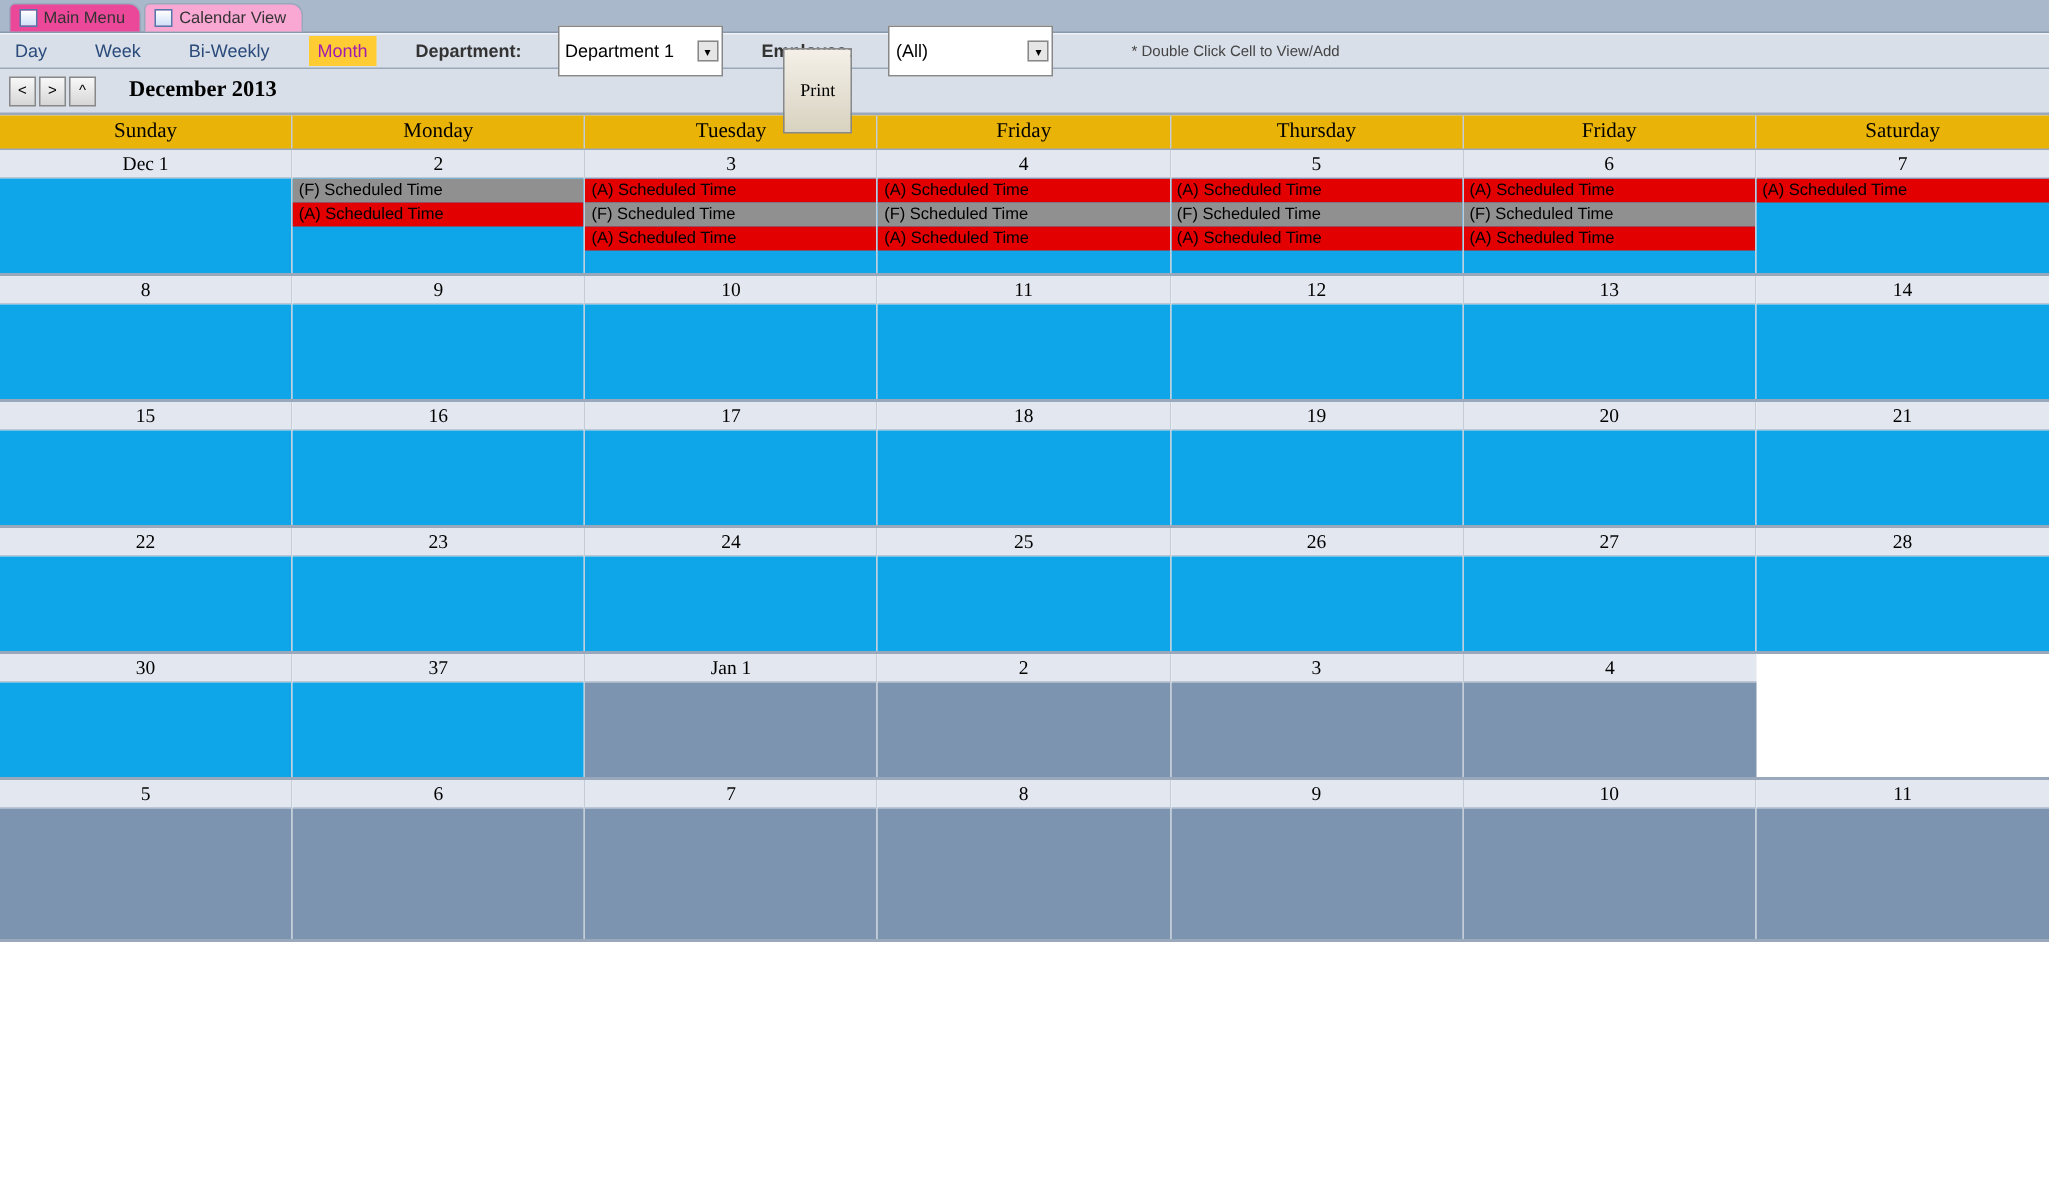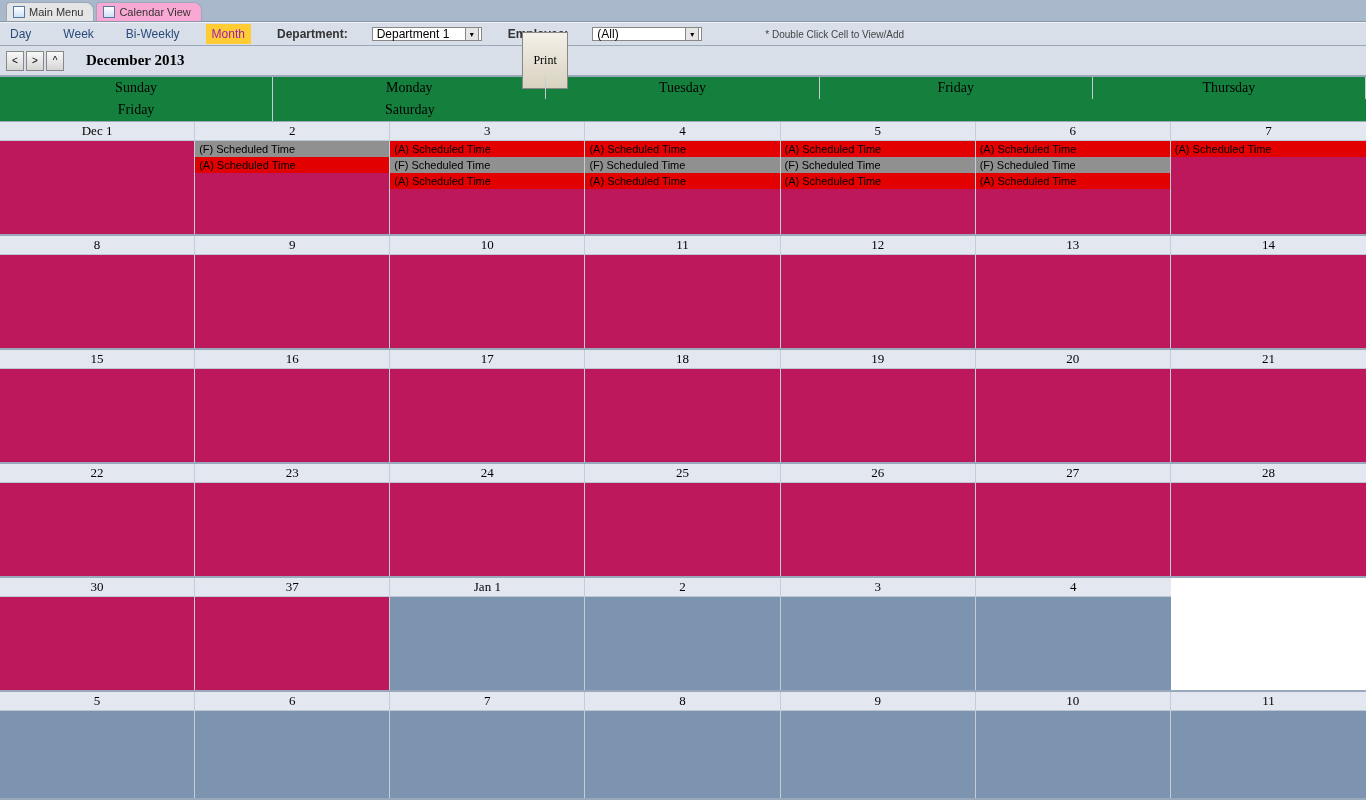--- a/index.html
+++ b/index.html
@@ -17,21 +17,21 @@
   display: flex;
   align-items: flex-end;
   padding-left: 6px;
   border-bottom: 1px solid #8a98ac;
 }
 .tab {
   display: inline-flex;
   align-items: center;
   gap: 4px;
   padding: 3px 10px 3px 6px;
-  background: #e5e5e5;
+  background: #ec4899;
   border: 1px solid #9aa8bc;
   border-bottom: none;
   border-top-left-radius: 4px;
   border-top-right-radius: 8px;
   margin-right: 2px;
   cursor: pointer;
   font-size: 11px;
   color: #333;
 }
 .tab.active { background: #f9a8d4; }
@@ -62,42 +62,42 @@
 }
 .tb-label {
   margin-left: 6px;
   font-weight: bold;
   color: #333;
   font-size: 12px;
 }
 .tb-select {
   background: #fff;
   border: 1px solid #888;
-  height: 14px;
+  height: 34px;
   display: inline-flex;
   align-items: center;
   padding: 0 2px 0 4px;
   margin-left: 4px;
   font-size: 12px;
   min-width: 110px;
   justify-content: space-between;
   cursor: pointer;
 }
 .sel-arrow {
   width: 14px; height: 14px;
   background: #e6e6e6;
   border: 1px solid #888;
   display: inline-flex;
   align-items: center;
   justify-content: center;
   font-size: 8px;
   margin-left: 6px;
 }
 .hint {
-  margin-left: 43px;
+  margin-left: 32px;
   font-size: 10px;
   color: #444;
 }
 .subbar {
   background: #d8dfe9;
   border-bottom: 1px solid #9aa8bc;
   height: 30px;
   display: flex;
   align-items: center;
   padding: 0 6px;
@@ -126,59 +126,59 @@
   border: 1px solid #888;
   font-size: 12px;
   cursor: pointer;
   font-family: Georgia, "Times New Roman", serif;
 }
 .calendar {
   border-top: 1px solid #9aa8bc;
 }
 .dow-row {
   display: grid;
-  grid-template-columns: repeat(5, 1fr);
-  background: #15803d;
+  grid-template-columns: repeat(7, 1fr);
+  background: #eab308;
   border-bottom: 1px solid #9aa8bc;
 }
 .dow {
   text-align: center;
   font-family: Georgia, "Times New Roman", serif;
   font-size: 14px;
   padding: 3px 0;
   border-right: 1px solid #c4ccd8;
 }
 .dow:last-child { border-right: none; }
 .weeks { }
 .week {
   display: grid;
   grid-template-columns: repeat(7, 1fr);
   border-bottom: 2px solid #9aa8bc;
-  height: 114px;
+  height: 84px;
 }
 .cell {
   border-right: 1px solid #c4ccd8;
   display: flex;
   flex-direction: column;
   background: #fff;
 }
 .cell:last-child { border-right: none; }
 .cell.outside .cell-body { background: #7d94b0; }
 .cell-date {
   background: #e3e8f0;
   border-bottom: 1px solid #bcc6d4;
   text-align: center;
   font-family: Georgia, "Times New Roman", serif;
   font-size: 13px;
   padding: 1px 0;
   cursor: pointer;
 }
 .cell-body {
   flex: 1;
-  background: #be185d;
+  background: #0ea5e9;
   overflow: hidden;
   cursor: pointer;
 }
 .event {
   font-size: 11px;
   padding: 1px 4px;
   line-height: 14px;
   color: #000;
   white-space: nowrap;
 }

